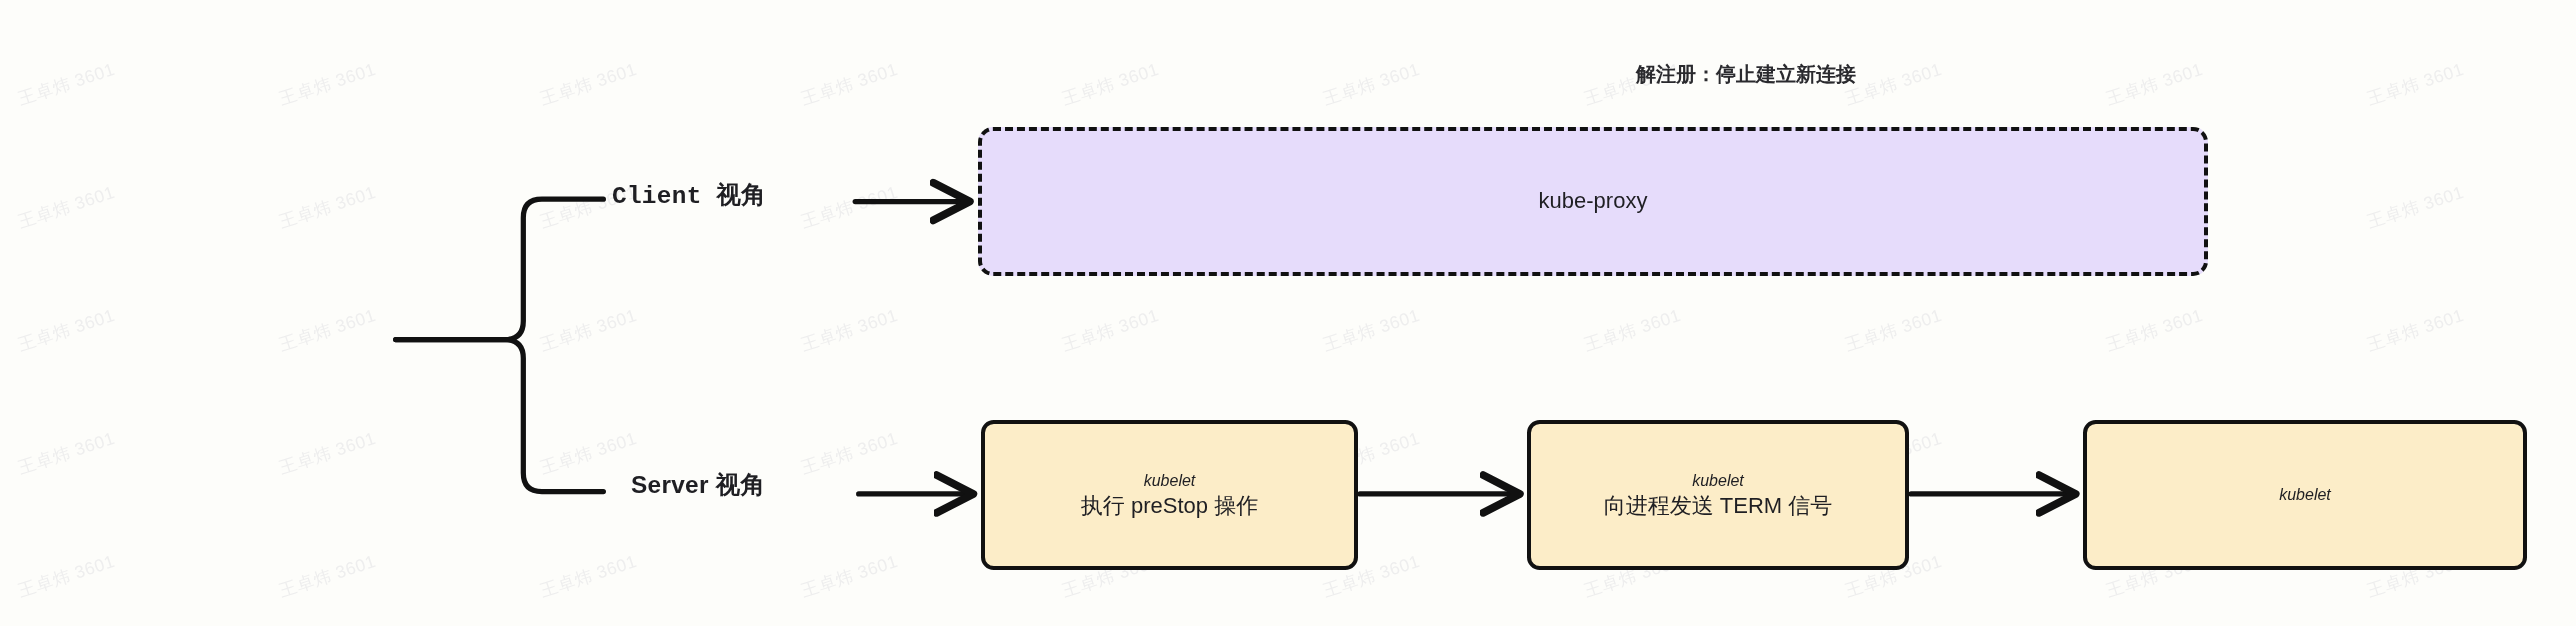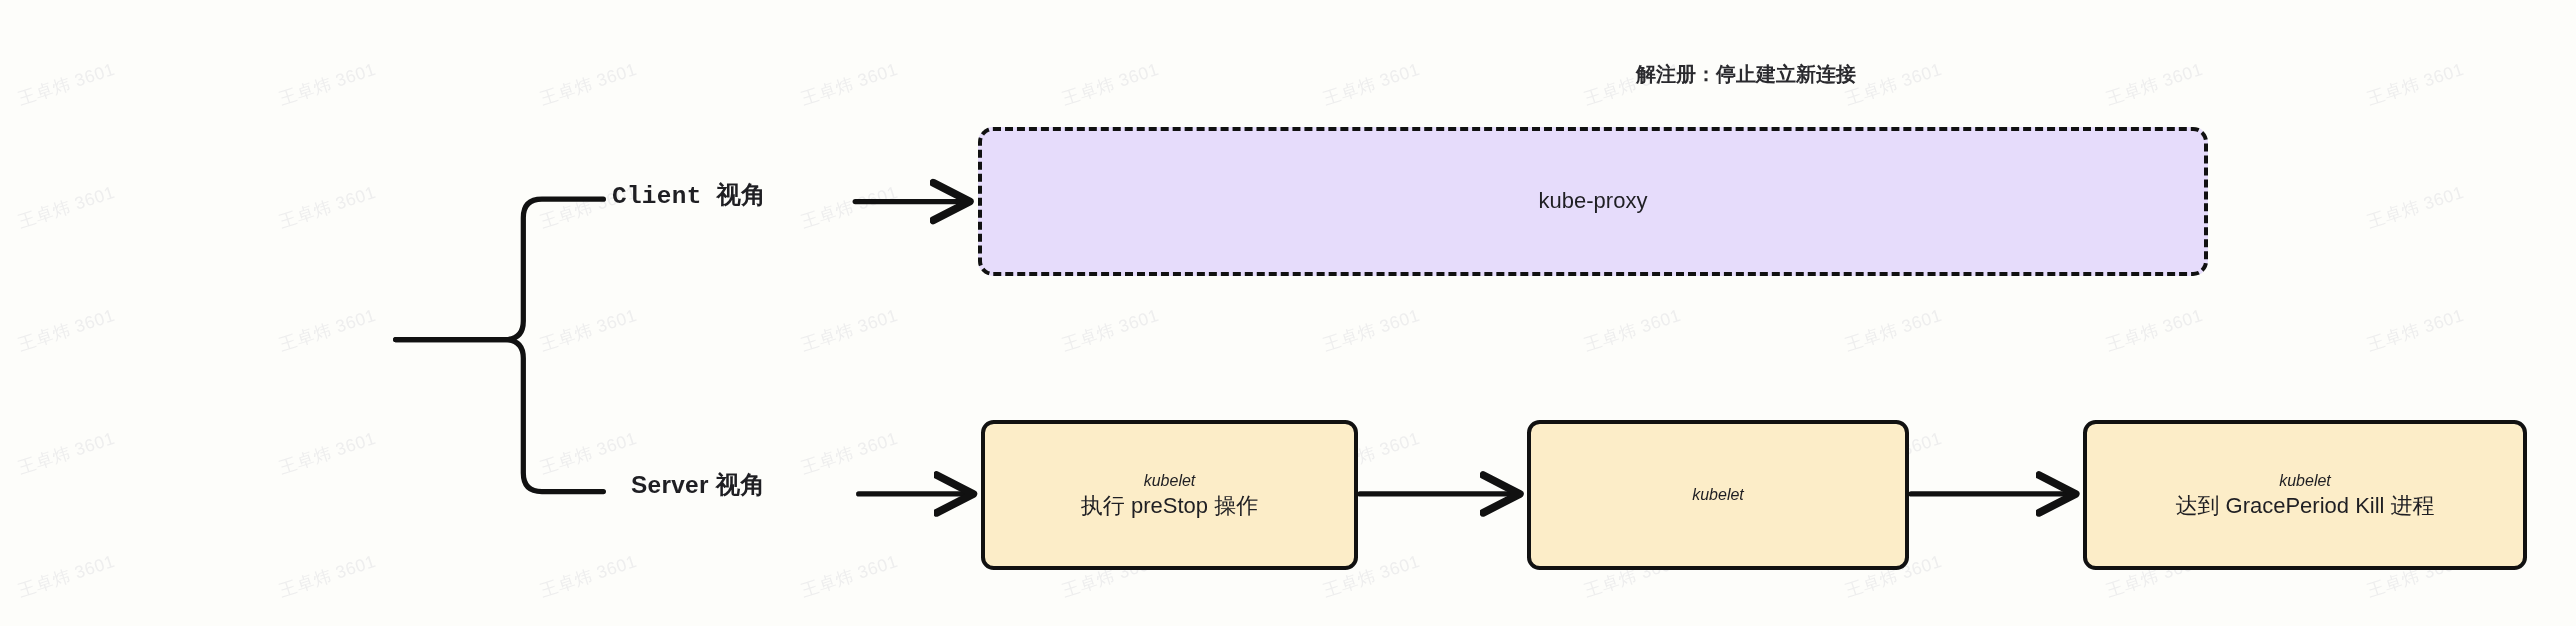--- a/index.html
+++ b/index.html
@@ -217,21 +217,21 @@
     <div class="line1">kube-proxy</div>
   </div>
 
   <div class="node kubelet-node" id="node-kubelet-prestop">
     <div class="line1">kubelet</div>
     <div class="line2">执行 preStop 操作</div>
   </div>
 
   <div class="node kubelet-node" id="node-kubelet-term">
     <div class="line1">kubelet</div>
+    <div class="line2">向进程发送 TERM 信号</div>
   </div>
 
   <div class="node kubelet-node" id="node-kubelet-kill">
     <div class="line1">kubelet</div>
-    <div class="line2">达到 GracePeriod Kill 进程</div>
   </div>
 
 </div>
 
 
 </body></html>

